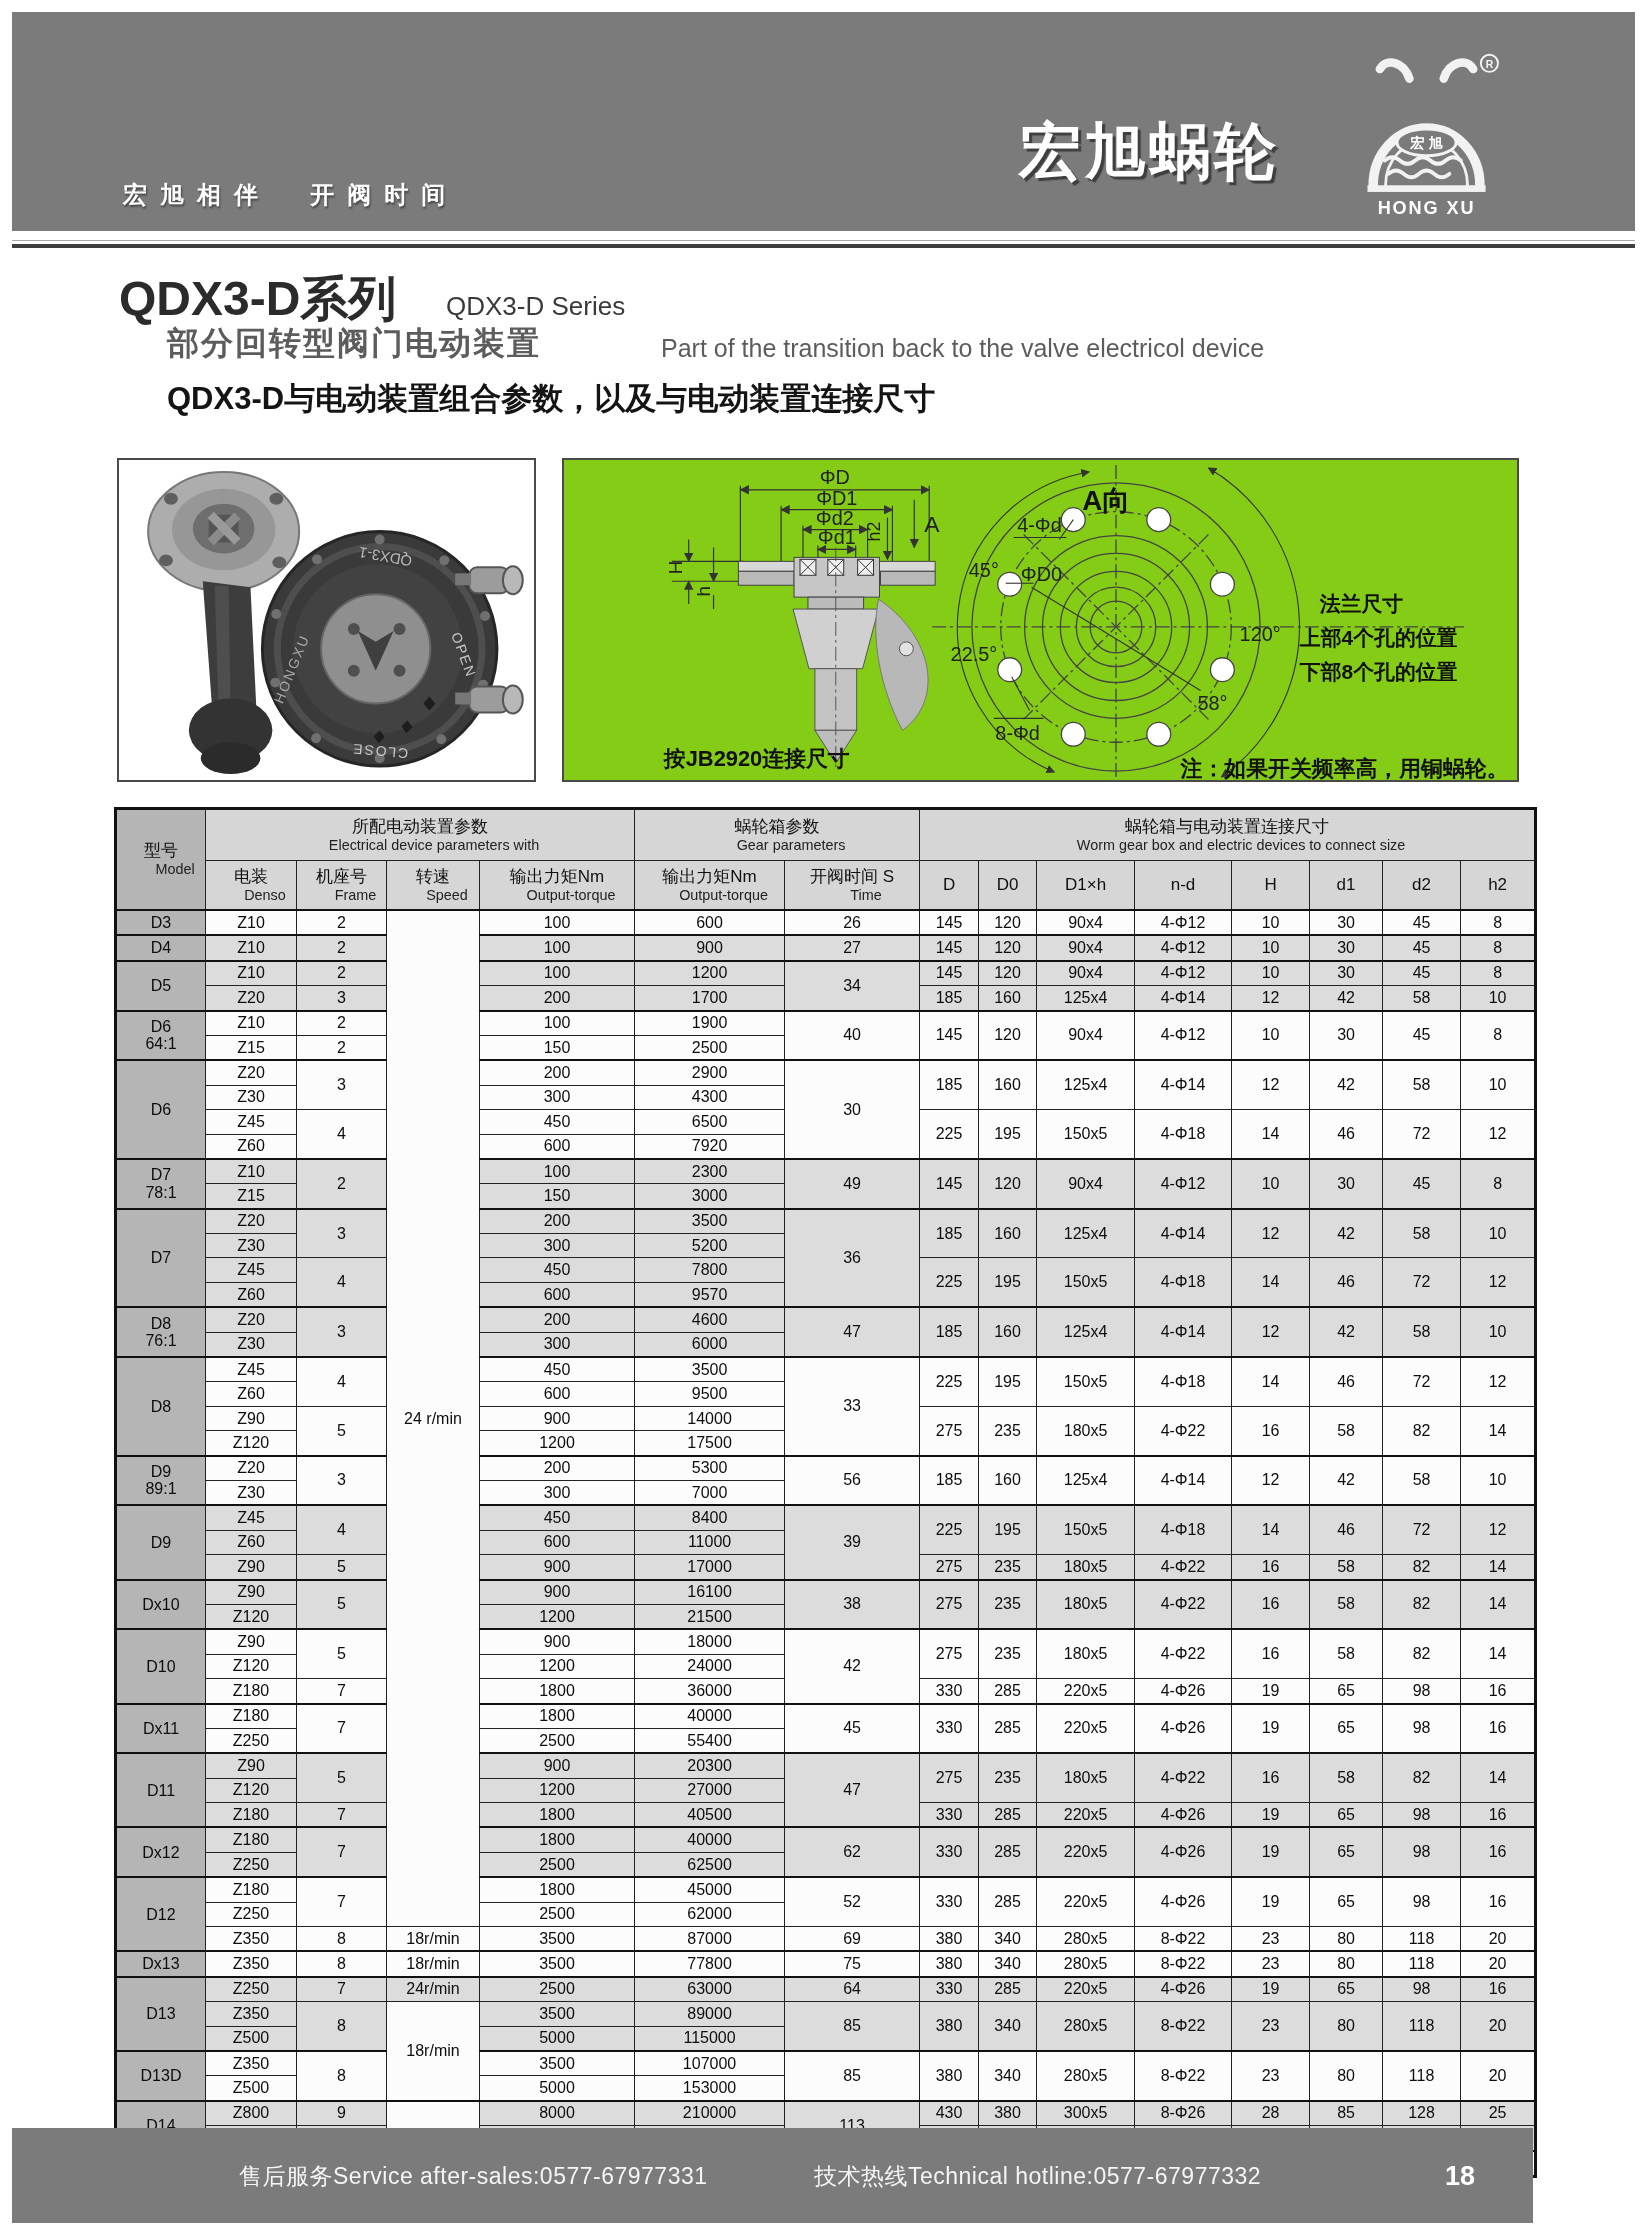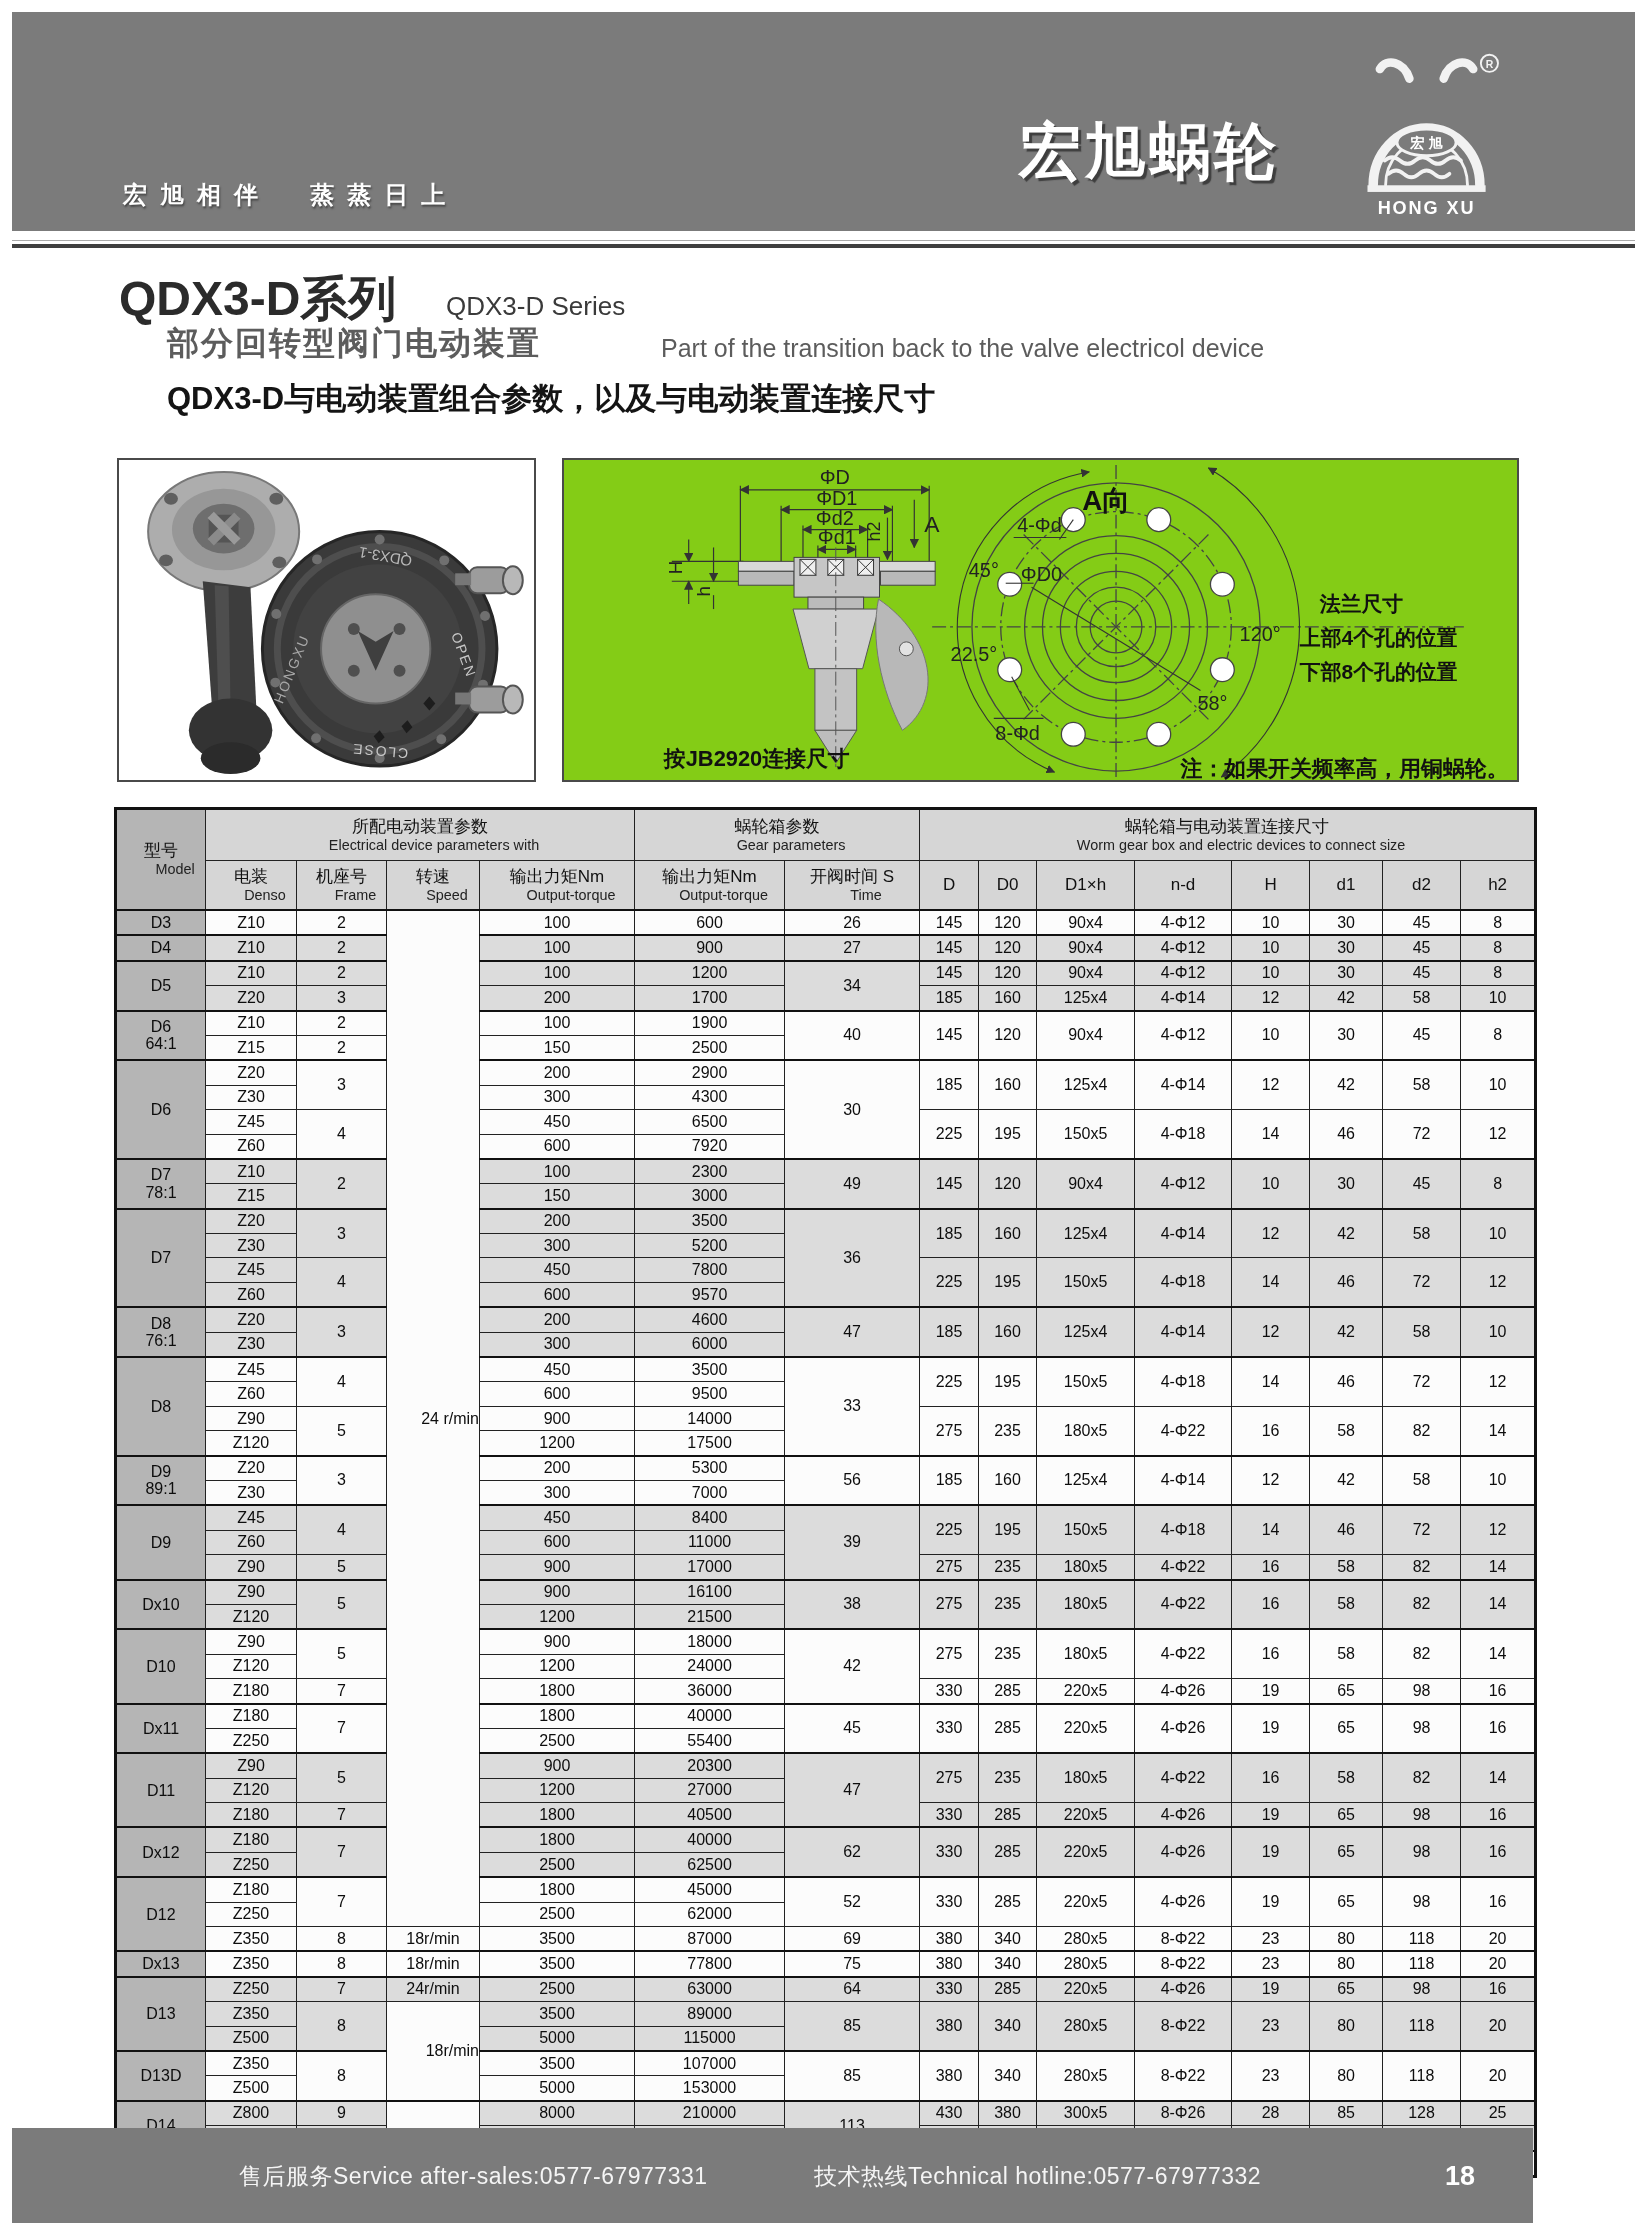--- a/index.html
+++ b/index.html
@@ -32,34 +32,34 @@
   th,td{border:1px solid #222;text-align:center;vertical-align:middle;padding:0;overflow:hidden;}
   thead th{background:var(--headbg,#d6d6d6);}
   thead tr.gh th{height:50px;}
   thead tr.ch th{height:48px;border-bottom:2.5px solid #111;}
   .hcn{font-size:17px;font-weight:normal;color:#111;line-height:1.25;}
   .hen{font-size:14.4px;font-weight:normal;color:#222;line-height:1.2;margin-left:28px;}
   .model-h{background:var(--modelbg,#b5b5b5) !important;}
   tbody td{height:23.4px;font-size:16px;line-height:1;background:#fcfcfc;color:#0d0d0d;}
   tbody tr.sh td{background:var(--shadebg,#dcdcdc);}
   tbody td.m{background:var(--modelbg,#b5b5b5) !important;white-space:pre-line;line-height:1.1;}
-  tbody td.w{background:#fcfcfc !important;text-align:right;}
+  tbody td.w{background:#fcfcfc !important;}
   tbody tr.gs td{border-top:2.5px solid #111;}
   
   .footer{position:absolute;left:12px;top:2128px;width:1521px;height:95px;background:var(--banner,#7b7b7b);}
   .ft{position:absolute;top:50%;transform:translateY(-50%);font-size:23px;color:#f5f5f5;letter-spacing:0.5px;}
   .pagenum{position:absolute;right:58px;top:50%;transform:translateY(-50%);font-size:27px;font-weight:bold;color:#fff;}
 </style>
 </head>
 <body>
 
 <div class="page">
 
   <div class="banner">
-    <div class="slogan">宏旭相伴  蒸蒸日上</div>
+    <div class="slogan">宏旭相伴  开阀时间</div>
     <div class="brand">宏旭蜗轮</div>
     <svg class="logo" viewBox="0 0 150 190">
       <g stroke="#f2f2f2" fill="none" stroke-linecap="round">
         <path d="M56,30 C50,12 32,8 25,20" stroke-width="9"></path>
         <path d="M92,30 C98,12 116,8 123,20" stroke-width="9"></path>
         <path d="M18,142 A56,60 0 0 1 130,142" stroke-width="10"></path>
         <path d="M31,142 A43,47 0 0 1 117,142" stroke-width="3"></path>
         <path d="M30,116 q8,-7 16,0 q8,7 16,0 q8,-7 16,0 q8,7 16,0 q8,-7 16,0" stroke-width="4"></path>
         <path d="M34,130 q8,-7 16,0 q8,7 16,0 q8,-7 16,0 q8,7 16,0" stroke-width="4"></path>
       </g>

